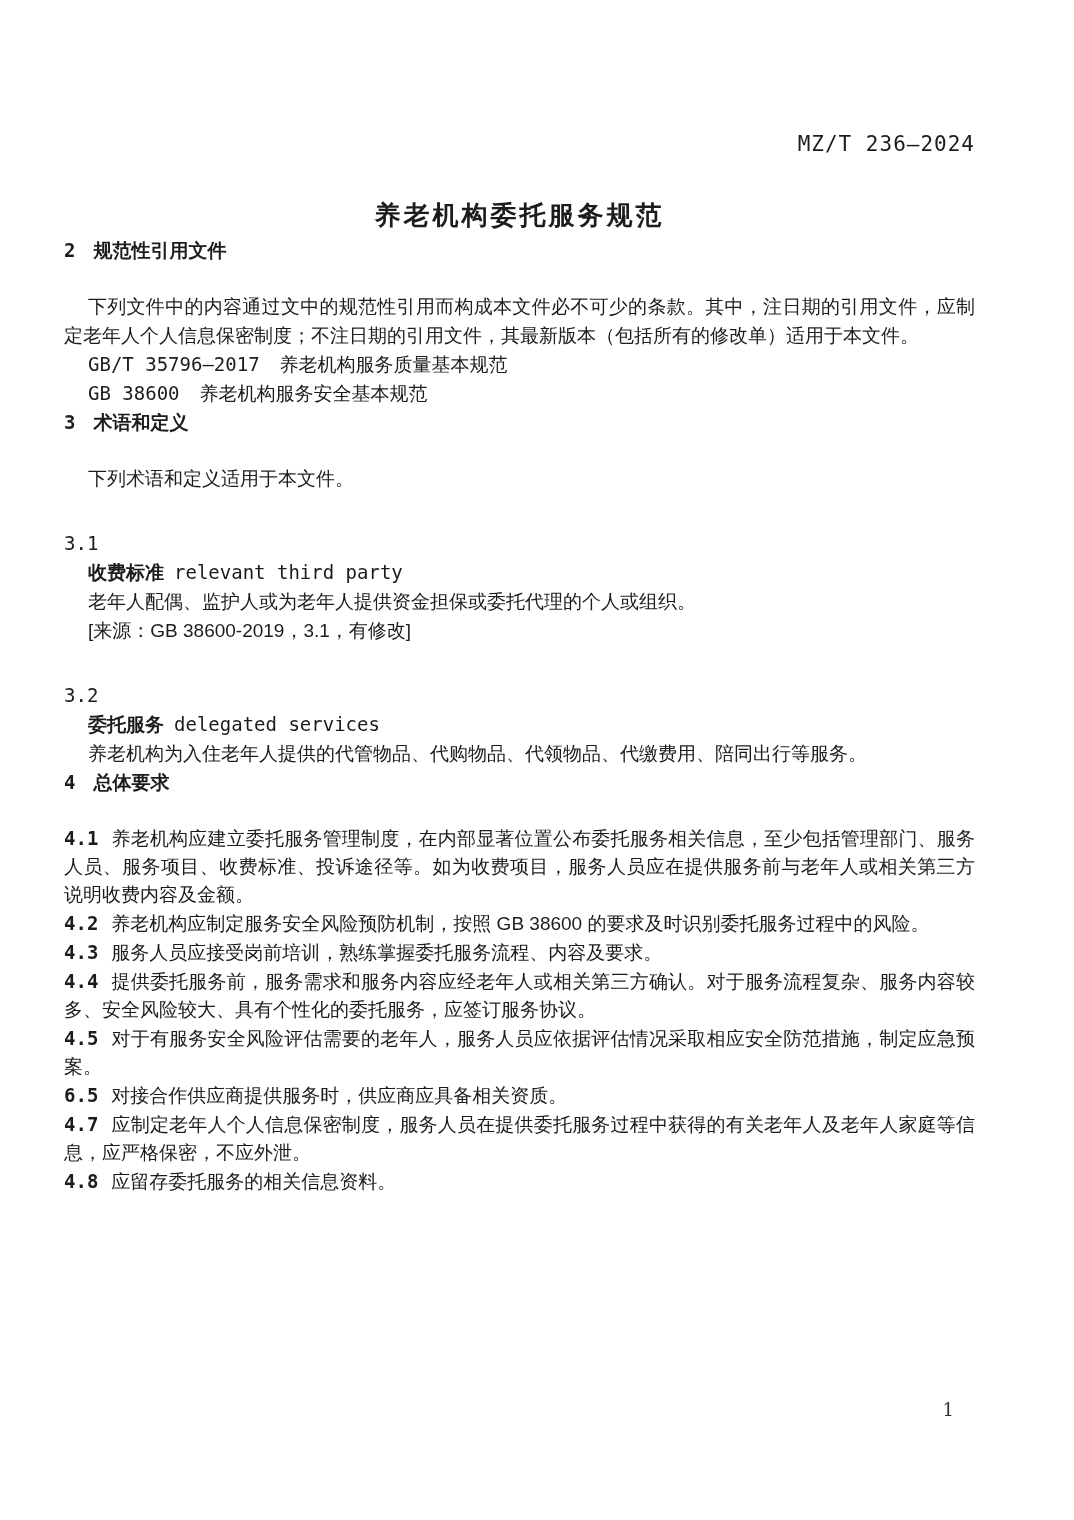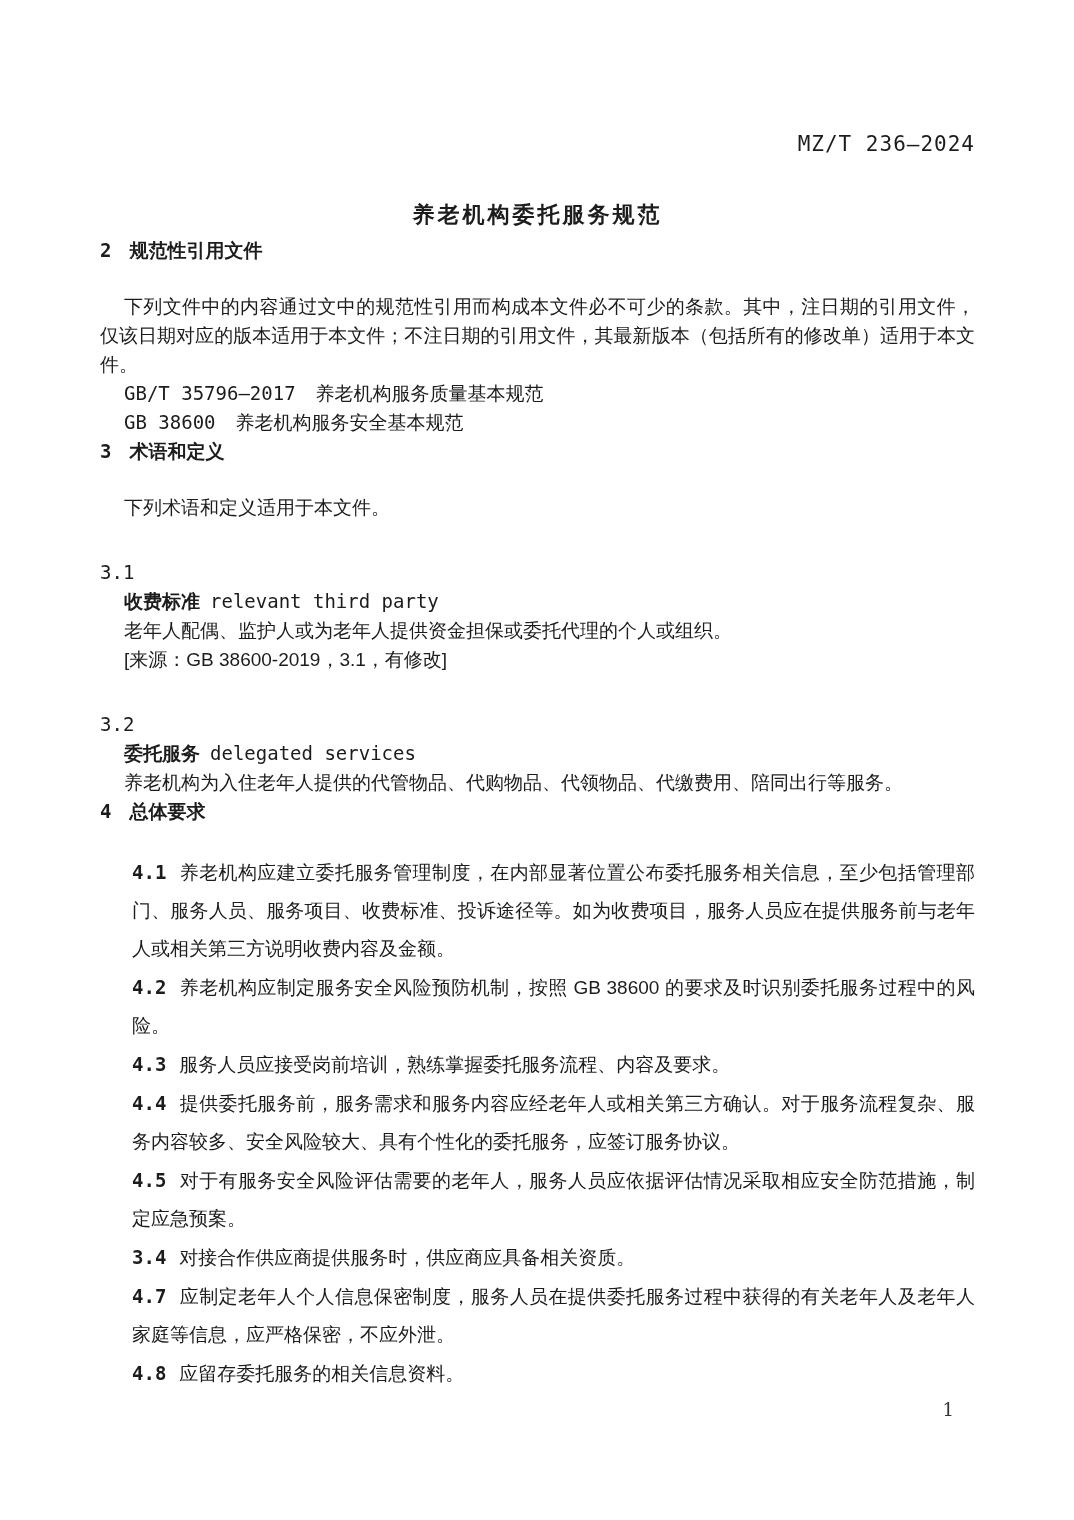--- a/index.html
+++ b/index.html
@@ -6,35 +6,35 @@
   html, body { background: #ffffff; }
   .page {
     position: relative;
     width: 1074px;
     height: 1520px;
     background: #ffffff;
     color: #1c1c1c;
     font-family: "Liberation Sans", sans-serif;
     font-size: 19px;
     line-height: 29px;
-    padding: 130px 99px 0 100px;
+    padding: 130px 99px 0 64px;
     overflow: hidden;
   }
 
   .doc-code {
     text-align: right;
     font-family: "DejaVu Sans Mono", monospace;
     font-size: 21px;
     letter-spacing: 1px;
     font-weight: 500;
   }
   .title {
     margin-top: 35px;
     text-align: center;
-    font-size: 22px;
+    font-size: 26px;
     line-height: 42px;
     font-weight: bold;
     letter-spacing: 3px;
   }
   .sec-heading {
     margin: 30px 0 27px 0;
     font-weight: bold;
     font-size: 19px;
   }
   .sec-heading:first-of-type { margin-top: 0; }
@@ -54,21 +54,21 @@
 
   .term-num {
     font-family: "DejaVu Sans Mono", monospace;
     margin-top: 36px;
   }
   .term-line { padding-left: 24px; }
   .term-zh { font-weight: bold; }
   .term-en { font-family: "DejaVu Sans Mono", monospace; margin-left: 10px; }
   .term-def, .term-source { padding-left: 24px; text-align: justify; }
 
-  .clauses { line-height: 38px; margin-left: 32px; }
+  .clauses { line-height: 28px; }
   .clause { text-align: justify; }
   .clause-num {
     font-family: "DejaVu Sans Mono", monospace;
     font-weight: bold;
     margin-right: 13px;
     white-space: nowrap;
   }
   .page-number {
     position: absolute;
     right: 120px;
@@ -83,21 +83,21 @@
 
 <div class="page">
 
   <div class="doc-code">MZ/T 236—2024</div>
 
   <h1 class="title">养老机构委托服务规范</h1>
 
 
   <div class="section section-normative-refs">
     <div class="sec-heading"><span class="sec-num">2</span><span class="sec-title">规范性引用文件</span></div>
-    <p class="body-text indent">下列文件中的内容通过文中的规范性引用而构成本文件必不可少的条款。其中，注日期的引用文件，仅该日期对应的版本适用于本文件；不注日期的引用文件，其最新版本（包括所有的修改单）适用于本文件。</p>
+    <p class="body-text indent">下列文件中的内容通过文中的规范性引用而构成本文件必不可少的条款。其中，注日期的引用文件，应制定老年人个人信息保密制度；不注日期的引用文件，其最新版本（包括所有的修改单）适用于本文件。</p>
     <p class="ref-line"><span class="ref-code">GB/T 35796—2017</span><span class="ref-name">养老机构服务质量基本规范</span></p>
     <p class="ref-line"><span class="ref-code">GB 38600</span><span class="ref-name">养老机构服务安全基本规范</span></p>
   </div>
 
   <div class="section section-terms">
     <div class="sec-heading"><span class="sec-num">3</span><span class="sec-title">术语和定义</span></div>
     <p class="body-text indent">下列术语和定义适用于本文件。</p>
 
     <div class="term-entry">
       <p class="term-num">3.1</p>
@@ -115,21 +115,21 @@
 
   <div class="section section-general">
     <div class="sec-heading"><span class="sec-num">4</span><span class="sec-title">总体要求</span></div>
 
     <div class="clauses">
       <p class="clause"><span class="clause-num">4.1</span><span class="clause-text">养老机构应建立委托服务管理制度，在内部显著位置公布委托服务相关信息，至少包括管理部门、服务人员、服务项目、收费标准、投诉途径等。如为收费项目，服务人员应在提供服务前与老年人或相关第三方说明收费内容及金额。</span></p>
       <p class="clause"><span class="clause-num">4.2</span><span class="clause-text">养老机构应制定服务安全风险预防机制，按照 GB 38600 的要求及时识别委托服务过程中的风险。</span></p>
       <p class="clause"><span class="clause-num">4.3</span><span class="clause-text">服务人员应接受岗前培训，熟练掌握委托服务流程、内容及要求。</span></p>
       <p class="clause"><span class="clause-num">4.4</span><span class="clause-text">提供委托服务前，服务需求和服务内容应经老年人或相关第三方确认。对于服务流程复杂、服务内容较多、安全风险较大、具有个性化的委托服务，应签订服务协议。</span></p>
       <p class="clause"><span class="clause-num">4.5</span><span class="clause-text">对于有服务安全风险评估需要的老年人，服务人员应依据评估情况采取相应安全防范措施，制定应急预案。</span></p>
-      <p class="clause"><span class="clause-num">3.4</span><span class="clause-text">对接合作供应商提供服务时，供应商应具备相关资质。</span></p>
+      <p class="clause"><span class="clause-num">6.5</span><span class="clause-text">对接合作供应商提供服务时，供应商应具备相关资质。</span></p>
       <p class="clause"><span class="clause-num">4.7</span><span class="clause-text">应制定老年人个人信息保密制度，服务人员在提供委托服务过程中获得的有关老年人及老年人家庭等信息，应严格保密，不应外泄。</span></p>
       <p class="clause"><span class="clause-num">4.8</span><span class="clause-text">应留存委托服务的相关信息资料。</span></p>
     </div>
   </div>
 
   <div class="page-number">1</div>
 
 </div>
 
 </body></html>

